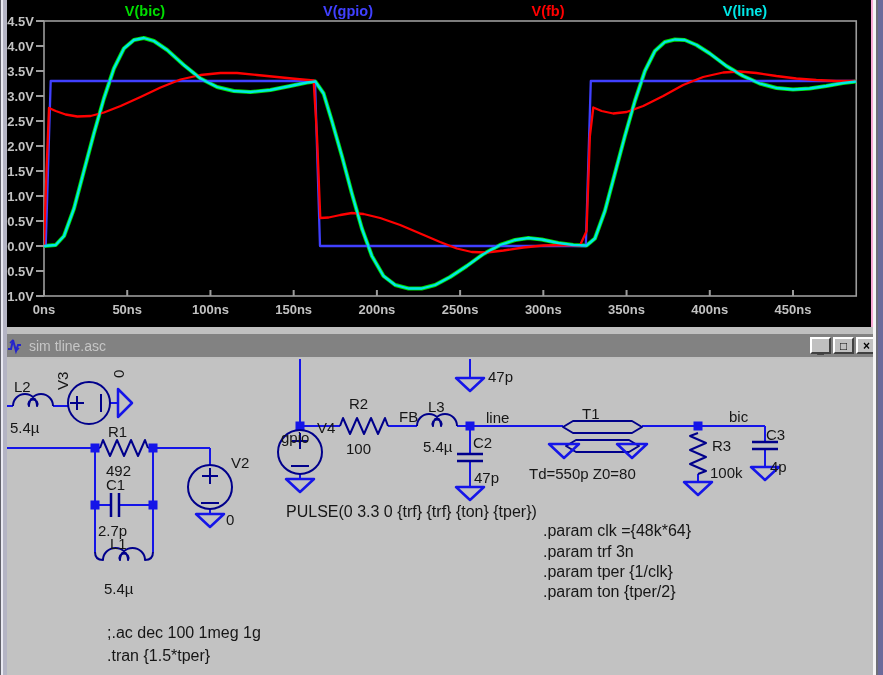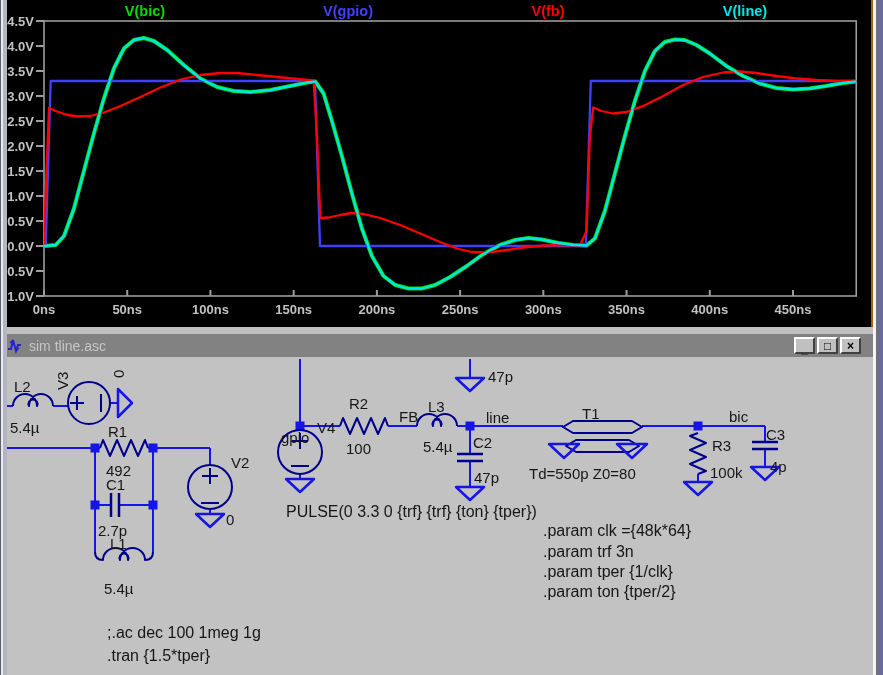--- a/index.html
+++ b/index.html
@@ -4,27 +4,27 @@
 <style>
   html,body{margin:0;padding:0;background:#c0c0c0;}
   #screen{position:relative;width:883px;height:675px;overflow:hidden;background:#c0c0c0;
           font-family:"Liberation Sans",sans-serif;}
   
   .edge-left{position:absolute;left:0;top:0;width:7px;height:675px;z-index:50;
      background:linear-gradient(to right,#60606a 0 1px,#e9e9f2 1px 3px,#b4b4c4 3px 7px);}
   .edge-right{position:absolute;right:0;top:0;width:10px;height:675px;z-index:50;
      background:linear-gradient(to right,#f5f5f5 0 3px,#707078 3px 5px,#6b6b9b 5px 10px);}
   
-  .plot-window{position:absolute;left:0;top:0;width:883px;height:327px;background:#a16207;}
+  .plot-window{position:absolute;left:0;top:0;width:883px;height:327px;background:#f9a8d4;}
   .plot-window svg{display:block;}
   
   .schem-window{position:absolute;left:0;top:327px;width:883px;height:348px;
      background:#c2c2c2;border-top:7px solid #c0c0c0;}
   .titlebar{height:23px;background:#828282;display:flex;align-items:center;
-     padding:0 16px 0 6px;border-bottom:2px solid #c0c0c0;}
+     padding:0 0 0 6px;border-bottom:2px solid #c0c0c0;}
   .titlebar .title{color:#c6c6c6;font-size:14px;margin-left:6px;flex:1;
      white-space:nowrap;overflow:hidden;}
   .tb-buttons{display:flex;gap:2px;margin-right:6px;}
   .tb-btn{width:21px;height:17px;background:#c0c0c0;
      border-top:2px solid #ffffff;border-left:2px solid #ffffff;
      border-right:2px solid #404040;border-bottom:2px solid #404040;
      box-sizing:border-box;display:flex;align-items:center;justify-content:center;
      font:bold 12px "Liberation Sans",sans-serif;color:#000;line-height:1;cursor:default;}
   .tb-btn.min span{transform:translateY(3px);}
   .schem-canvas{position:relative;width:883px;height:316px;background:#c2c2c2;}

